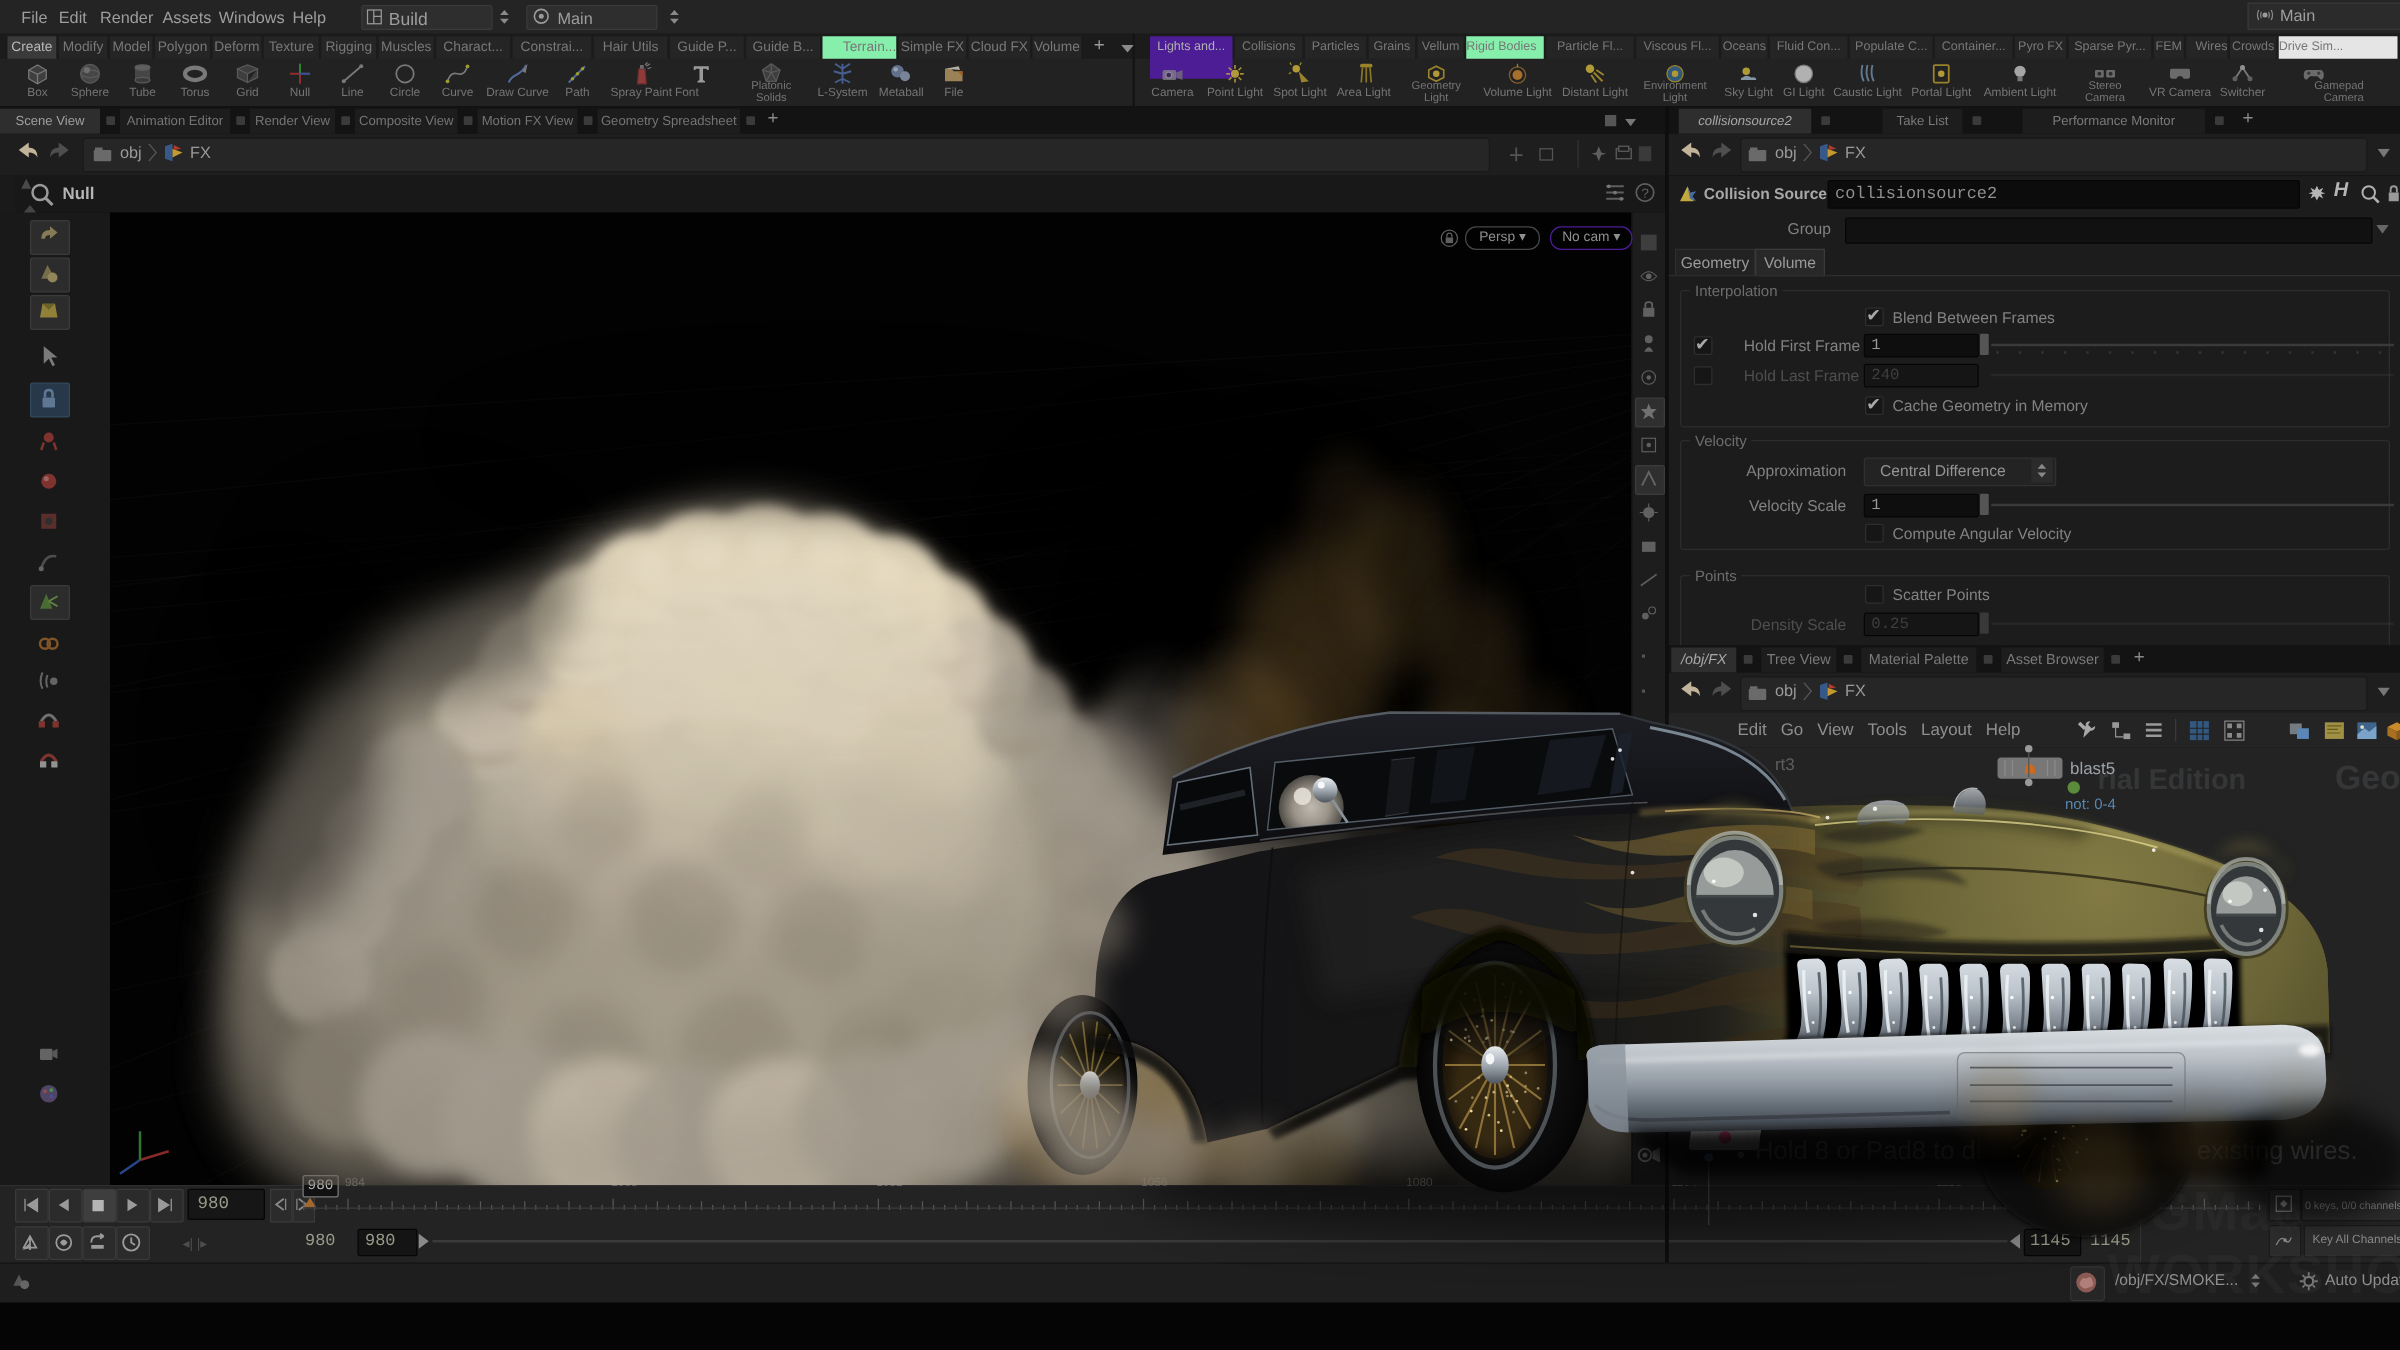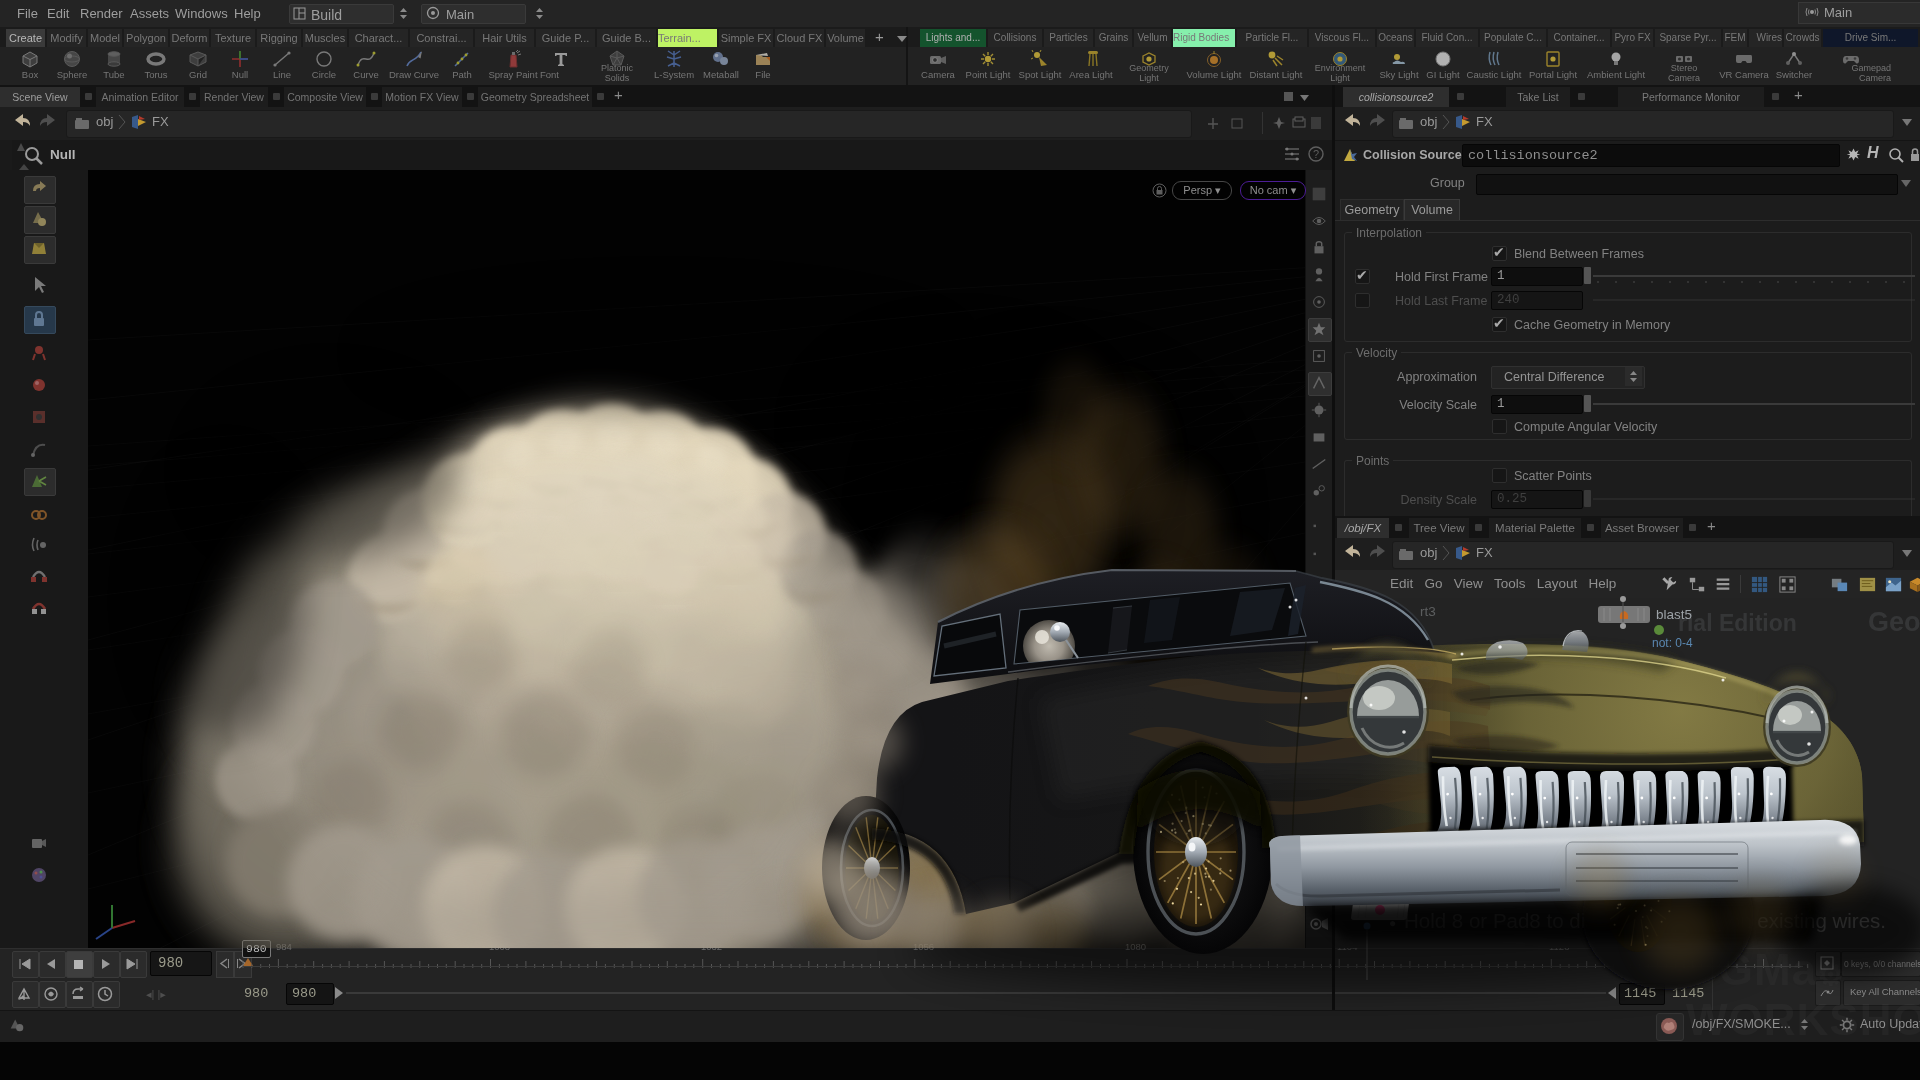--- a/index.html
+++ b/index.html
@@ -61,46 +61,46 @@
 <div class="tx" style="left:124px;top:29px;width:44px;height:18px;line-height:18px;font-size:11px;text-align:center;background:#252525;color:#787878;overflow:hidden;">Polygon</div>
 <div class="tx" style="left:170px;top:29px;width:39px;height:18px;line-height:18px;font-size:11px;text-align:center;background:#252525;color:#787878;overflow:hidden;">Deform</div>
 <div class="tx" style="left:211px;top:29px;width:44px;height:18px;line-height:18px;font-size:11px;text-align:center;background:#252525;color:#787878;overflow:hidden;">Texture</div>
 <div class="tx" style="left:257px;top:29px;width:44px;height:18px;line-height:18px;font-size:11px;text-align:center;background:#252525;color:#787878;overflow:hidden;">Rigging</div>
 <div class="tx" style="left:303px;top:29px;width:44px;height:18px;line-height:18px;font-size:11px;text-align:center;background:#252525;color:#787878;overflow:hidden;">Muscles</div>
 <div class="tx" style="left:349px;top:29px;width:59px;height:18px;line-height:18px;font-size:11px;text-align:center;background:#252525;color:#787878;overflow:hidden;">Charact...</div>
 <div class="tx" style="left:410px;top:29px;width:63px;height:18px;line-height:18px;font-size:11px;text-align:center;background:#252525;color:#787878;overflow:hidden;">Constrai...</div>
 <div class="tx" style="left:475px;top:29px;width:59px;height:18px;line-height:18px;font-size:11px;text-align:center;background:#252525;color:#787878;overflow:hidden;">Hair Utils</div>
 <div class="tx" style="left:536px;top:29px;width:59px;height:18px;line-height:18px;font-size:11px;text-align:center;background:#252525;color:#787878;overflow:hidden;">Guide P...</div>
 <div class="tx" style="left:597px;top:29px;width:59px;height:18px;line-height:18px;font-size:11px;text-align:center;background:#252525;color:#787878;overflow:hidden;">Guide B...</div>
-<div class="tx" style="left:658px;top:29px;width:59px;height:18px;line-height:18px;font-size:11px;text-align:left;background:#bef264;color:#787878;overflow:hidden;">Terrain...</div>
+<div class="tx" style="left:658px;top:29px;width:59px;height:18px;line-height:18px;font-size:11px;text-align:right;background:#86efac;color:#787878;overflow:hidden;">Terrain...</div>
 <div class="tx" style="left:719px;top:29px;width:54px;height:18px;line-height:18px;font-size:11px;text-align:center;background:#252525;color:#787878;overflow:hidden;">Simple FX</div>
 <div class="tx" style="left:775px;top:29px;width:49px;height:18px;line-height:18px;font-size:11px;text-align:center;background:#252525;color:#787878;overflow:hidden;">Cloud FX</div>
 <div class="tx" style="left:826px;top:29px;width:39px;height:18px;line-height:18px;font-size:11px;text-align:center;background:#252525;color:#787878;overflow:hidden;">Volume</div>
 <div class="tx" style="left:875px;top:28px;font-size:15px;color:#9a9a9a;">+</div>
 <svg class="ic" style="left:897px;top:36px" width="10" height="6">
       <path d="M0 0 L10 0 L5 6 Z" fill="#8a8a8a"></path>
     </svg>
-<div class="tx" style="left:920px;top:29px;width:66px;height:18px;line-height:18px;font-size:10px;text-align:center;background:#14532d;color:#b0b0b0;overflow:hidden;">Lights and...</div>
+<div class="tx" style="left:920px;top:29px;width:66px;height:34px;line-height:18px;font-size:10px;text-align:center;background:#4c1d95;color:#b0b0b0;overflow:hidden;">Lights and...</div>
 <div class="tx" style="left:988px;top:29px;width:54px;height:18px;line-height:18px;font-size:10px;text-align:center;background:#252525;color:#787878;overflow:hidden;">Collisions</div>
 <div class="tx" style="left:1044px;top:29px;width:49px;height:18px;line-height:18px;font-size:10px;text-align:center;background:#252525;color:#787878;overflow:hidden;">Particles</div>
 <div class="tx" style="left:1095px;top:29px;width:37px;height:18px;line-height:18px;font-size:10px;text-align:center;background:#252525;color:#787878;overflow:hidden;">Grains</div>
 <div class="tx" style="left:1134px;top:29px;width:37px;height:18px;line-height:18px;font-size:10px;text-align:center;background:#252525;color:#787878;overflow:hidden;">Vellum</div>
 <div class="tx" style="left:1173px;top:29px;width:62px;height:18px;line-height:18px;font-size:10px;text-align:left;background:#86efac;color:#787878;overflow:hidden;">Rigid Bodies</div>
 <div class="tx" style="left:1237px;top:29px;width:70px;height:18px;line-height:18px;font-size:10px;text-align:center;background:#252525;color:#787878;overflow:hidden;">Particle Fl...</div>
 <div class="tx" style="left:1309px;top:29px;width:66px;height:18px;line-height:18px;font-size:10px;text-align:center;background:#252525;color:#787878;overflow:hidden;">Viscous Fl...</div>
 <div class="tx" style="left:1377px;top:29px;width:37px;height:18px;line-height:18px;font-size:10px;text-align:center;background:#252525;color:#787878;overflow:hidden;">Oceans</div>
 <div class="tx" style="left:1416px;top:29px;width:62px;height:18px;line-height:18px;font-size:10px;text-align:center;background:#252525;color:#787878;overflow:hidden;">Fluid Con...</div>
 <div class="tx" style="left:1480px;top:29px;width:66px;height:18px;line-height:18px;font-size:10px;text-align:center;background:#252525;color:#787878;overflow:hidden;">Populate C...</div>
 <div class="tx" style="left:1548px;top:29px;width:62px;height:18px;line-height:18px;font-size:10px;text-align:center;background:#252525;color:#787878;overflow:hidden;">Container...</div>
 <div class="tx" style="left:1612px;top:29px;width:41px;height:18px;line-height:18px;font-size:10px;text-align:center;background:#252525;color:#787878;overflow:hidden;">Pyro FX</div>
 <div class="tx" style="left:1655px;top:29px;width:66px;height:18px;line-height:18px;font-size:10px;text-align:center;background:#252525;color:#787878;overflow:hidden;">Sparse Pyr...</div>
 <div class="tx" style="left:1723px;top:29px;width:24px;height:18px;line-height:18px;font-size:10px;text-align:center;background:#252525;color:#787878;overflow:hidden;">FEM</div>
 <div class="tx" style="left:1749px;top:29px;width:33px;height:18px;line-height:18px;font-size:10px;text-align:right;background:#252525;color:#787878;overflow:hidden;">Wires</div>
 <div class="tx" style="left:1784px;top:29px;width:37px;height:18px;line-height:18px;font-size:10px;text-align:center;background:#252525;color:#787878;overflow:hidden;">Crowds</div>
-<div class="tx" style="left:1823px;top:29px;width:95px;height:18px;line-height:18px;font-size:10px;text-align:center;background:#0f172a;color:#787878;overflow:hidden;">Drive Sim...</div>
+<div class="tx" style="left:1823px;top:29px;width:95px;height:18px;line-height:18px;font-size:10px;text-align:left;background:#e5e5e5;color:#787878;overflow:hidden;">Drive Sim...</div>
 <svg class="ic" style="left:20px;top:49px;opacity:.72" width="20" height="20" viewBox="0 0 20 20">
       <path d="M3 7 L10 3 L17 7 L17 14 L10 18 L3 14 Z" fill="#4a4a4a" stroke="#9b9b9b" stroke-width="1"></path>
       <path d="M3 7 L10 10.5 L17 7 M10 10.5 L10 18" stroke="#9b9b9b" fill="none"></path>
     </svg><div class="tx" style="left:-10px;top:70px;width:80px;text-align:center;font-size:9.5px;line-height:10.5px;color:#757575;">Box</div>
 <svg class="ic" style="left:62px;top:49px;opacity:.72" width="20" height="20" viewBox="0 0 20 20">
       <circle cx="10" cy="10" r="7.5" fill="#555" stroke="#6f6f6f"></circle>
       <ellipse cx="10" cy="10" rx="7.5" ry="3" fill="none" stroke="#6f6f6f"></ellipse>
       <circle cx="7.5" cy="7" r="2.5" fill="#8a8a8a"></circle>
     </svg><div class="tx" style="left:32px;top:70px;width:80px;text-align:center;font-size:9.5px;line-height:10.5px;color:#757575;">Sphere</div>
 <svg class="ic" style="left:104px;top:49px;opacity:.72" width="20" height="20" viewBox="0 0 20 20">

